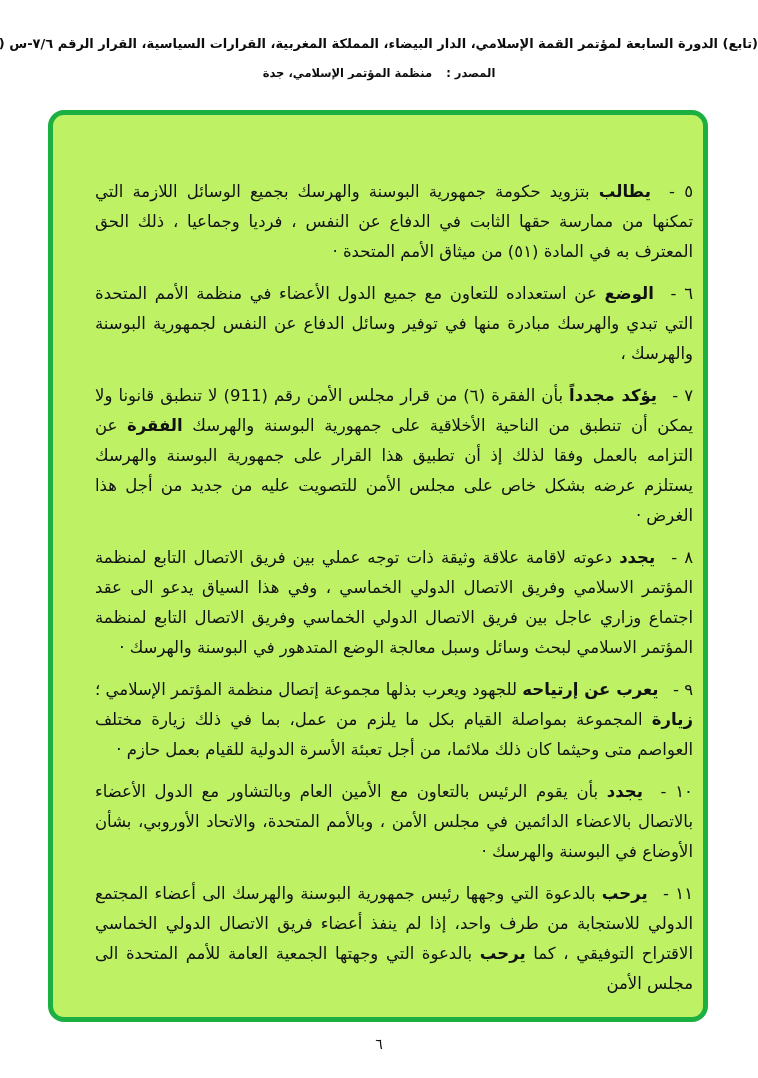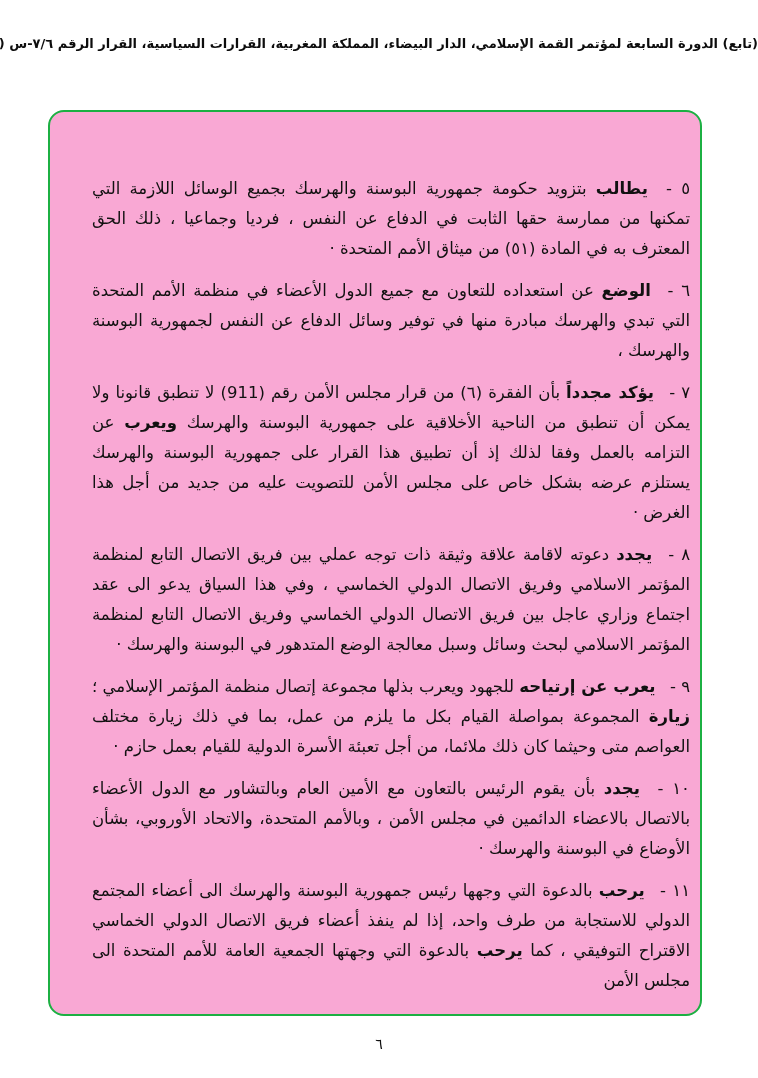--- a/index.html
+++ b/index.html
@@ -15,22 +15,22 @@
     font-size:13px;font-weight:bold;white-space:nowrap;
     letter-spacing:0;color:#0d0d0d;
   }
   .h2{
     margin-top:15px;font-size:11.5px;font-weight:bold;color:#0d0d0d;
   }
   .h2 .src-label{margin-left:10px;}
   .frame{
     position:absolute;left:48px;top:110px;
     width:650px;height:902px;
-    border:2px solid #eab308;border-radius:16px;
-    background:#f9a8d4;
+    border:5px solid #eab308;border-radius:16px;
+    background:#bef264;
     text-decoration:underline;
   }
   .content{
     position:absolute;top:0;right:0;left:0;
     padding:62px 10px 20px 42px;
     direction:rtl;text-align:justify;
   }
   .item{
     font-size:16.5px;line-height:30px;
     margin:0 0 12px 0;
@@ -41,20 +41,24 @@
   .pageno{
     position:absolute;top:1036px;left:0;width:758px;
     text-align:center;font-size:14px;color:#111;
   }
 </style>
 </head>
 <body>
 
 <div class="header">
   <div class="h1">(تابع) الدورة السابعة لمؤتمر القمة الإسلامي، الدار البيضاء، المملكة المغربية، القرارات السياسية، القرار الرقم ٧/٦-س (ق.أ)</div>
+  <div class="h2">
+    <span class="src-label">المصدر :</span>
+    <span>منظمة المؤتمر الإسلامي، جدة</span>
+  </div>
 </div>
 
 <div class="frame" style="border-color: rgb(28, 176, 67);">
   <div class="content">
 
     <p class="item">
       <span class="marker">٥ -</span>
       <span class="b">يطالب</span>
       <span>بتزويد حكومة جمهورية البوسنة والهرسك بجميع الوسائل اللازمة التي تمكنها من ممارسة حقها الثابت في الدفاع عن النفس ، فرديا وجماعيا ، ذلك الحق المعترف به في المادة (٥١) من ميثاق الأمم المتحدة ·</span>
       <span class="b"></span>
@@ -66,21 +70,21 @@
       <span class="b">الوضع</span>
       <span>عن استعداده للتعاون مع جميع الدول الأعضاء في منظمة الأمم المتحدة التي تبدي والهرسك مبادرة منها في توفير وسائل الدفاع عن النفس لجمهورية البوسنة والهرسك ،</span>
       <span class="b"></span>
       <span></span>
     </p>
 
     <p class="item">
       <span class="marker">٧ -</span>
       <span class="b">يؤكد مجدداً</span>
       <span>بأن الفقرة (٦) من قرار مجلس الأمن رقم (911) لا تنطبق قانونا ولا يمكن أن تنطبق من الناحية الأخلاقية على جمهورية البوسنة والهرسك</span>
-      <span class="b">ويعرب</span>
+      <span class="b">الفقرة</span>
       <span>عن التزامه بالعمل وفقا لذلك إذ أن تطبيق هذا القرار على جمهورية البوسنة والهرسك يستلزم عرضه بشكل خاص على مجلس الأمن للتصويت عليه من جديد من أجل هذا الغرض ·</span>
     </p>
 
     <p class="item">
       <span class="marker">٨ -</span>
       <span class="b">يجدد</span>
       <span>دعوته لاقامة علاقة وثيقة ذات توجه عملي بين فريق الاتصال التابع لمنظمة المؤتمر الاسلامي وفريق الاتصال الدولي الخماسي ، وفي هذا السياق يدعو الى عقد اجتماع وزاري عاجل بين فريق الاتصال الدولي الخماسي وفريق الاتصال التابع لمنظمة المؤتمر الاسلامي لبحث وسائل وسبل معالجة الوضع المتدهور في البوسنة والهرسك ·</span>
       <span class="b"></span>
       <span></span>
     </p>

